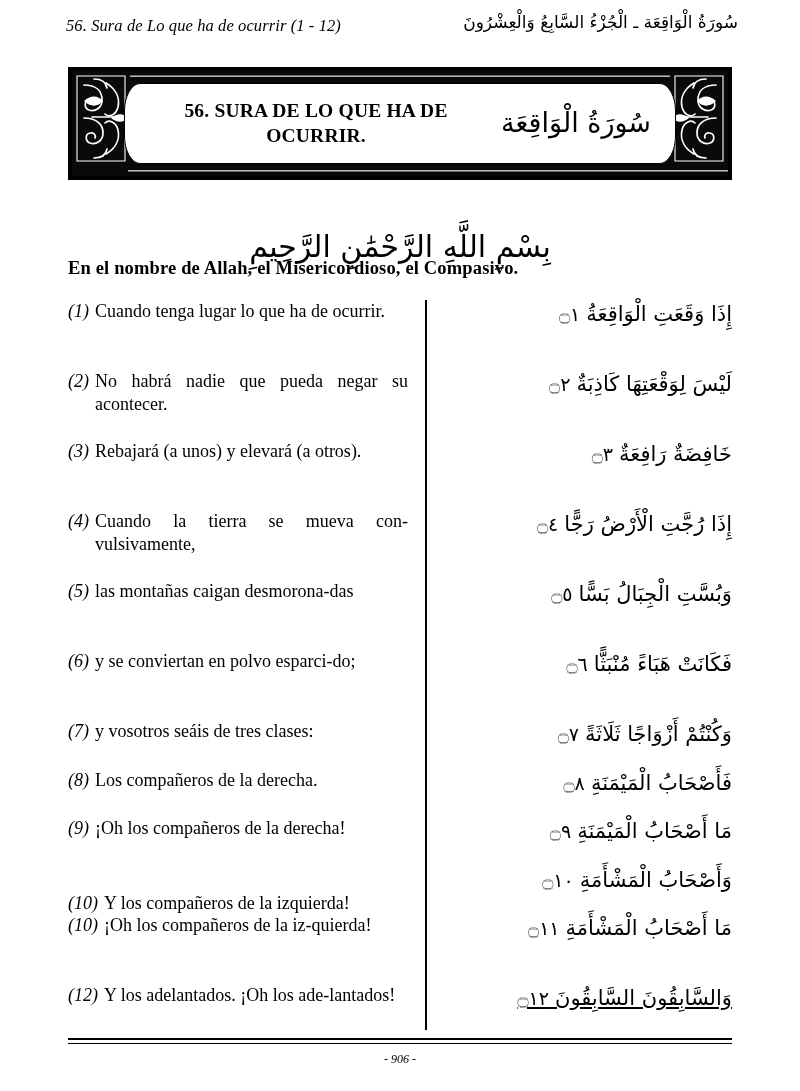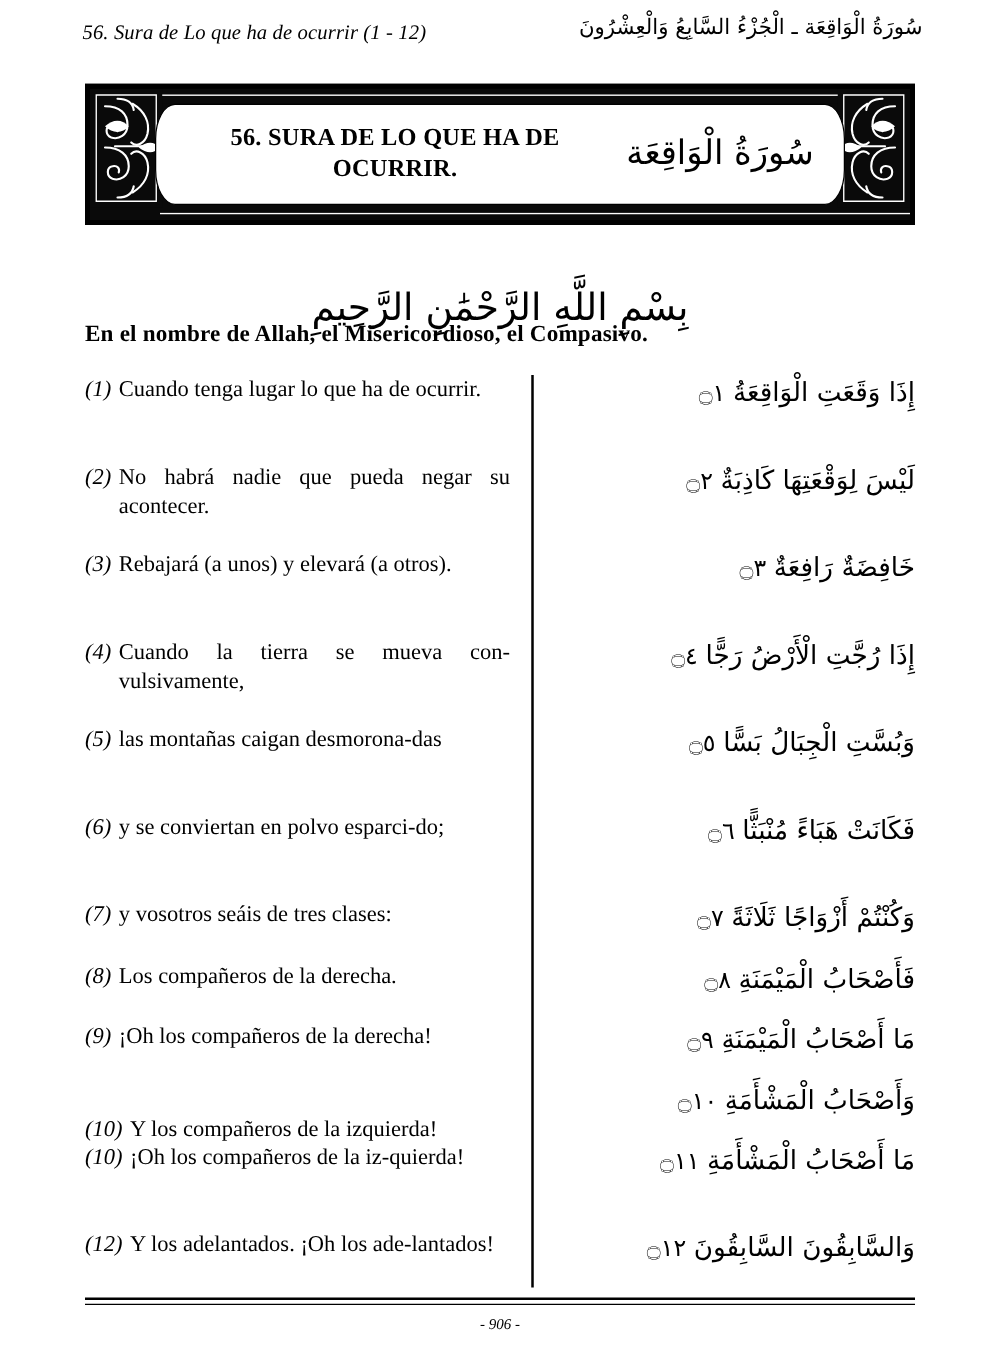--- a/index.html
+++ b/index.html
@@ -348,19 +348,19 @@
       <div class="verse-ar" style="position: absolute; right: 0px; width: 288px; top: 70px;"><span>لَيْسَ لِوَقْعَتِهَا كَاذِبَةٌ</span><span class="ayah"> ۝٢</span></div>
       <div class="verse-ar" style="position: absolute; right: 0px; width: 288px; top: 140px;"><span>خَافِضَةٌ رَافِعَةٌ</span><span class="ayah"> ۝٣</span></div>
       <div class="verse-ar" style="position: absolute; right: 0px; width: 288px; top: 210px;"><span>إِذَا رُجَّتِ الْأَرْضُ رَجًّا</span><span class="ayah"> ۝٤</span></div>
       <div class="verse-ar" style="position: absolute; right: 0px; width: 288px; top: 280px;"><span>وَبُسَّتِ الْجِبَالُ بَسًّا</span><span class="ayah"> ۝٥</span></div>
       <div class="verse-ar" style="position: absolute; right: 0px; width: 288px; top: 350px;"><span>فَكَانَتْ هَبَاءً مُنْبَثًّا</span><span class="ayah"> ۝٦</span></div>
       <div class="verse-ar" style="position: absolute; right: 0px; width: 288px; top: 420px; text-align: right;"><span>وَكُنْتُمْ أَزْوَاجًا ثَلَاثَةً</span><span class="ayah"> ۝٧</span></div>
       <div class="verse-ar" style="position: absolute; right: 0px; width: 288px; top: 468.5px;"><span>فَأَصْحَابُ الْمَيْمَنَةِ</span><span class="ayah"> ۝٨</span></div>
       <div class="verse-ar" style="position: absolute; right: 0px; width: 288px; top: 517px;"><span>مَا أَصْحَابُ الْمَيْمَنَةِ</span><span class="ayah"> ۝٩</span></div>
       <div class="verse-ar" style="position: absolute; right: 0px; width: 288px; top: 565.5px;"><span>وَأَصْحَابُ الْمَشْأَمَةِ</span><span class="ayah"> ۝١٠</span></div>
       <div class="verse-ar" style="position: absolute; right: 0px; width: 288px; top: 614px;"><span>مَا أَصْحَابُ الْمَشْأَمَةِ</span><span class="ayah"> ۝١١</span></div>
-      <div class="verse-ar" style="position: absolute; right: 0px; width: 288px; top: 684px;"><span>وَالسَّابِقُونَ السَّابِقُونَ</span><span class="ayah"> ۝١٢</span></div>
+      <div class="verse-ar" style="position: absolute; right: 0px; width: 288px; top: 684px; text-decoration: underline;"><span>وَالسَّابِقُونَ السَّابِقُونَ</span><span class="ayah"> ۝١٢</span></div>
     </div>
 
   <div class="footrule"></div>
   <div class="pagenum">- 906 -</div>
 
 </div>
 
 </body></html>

